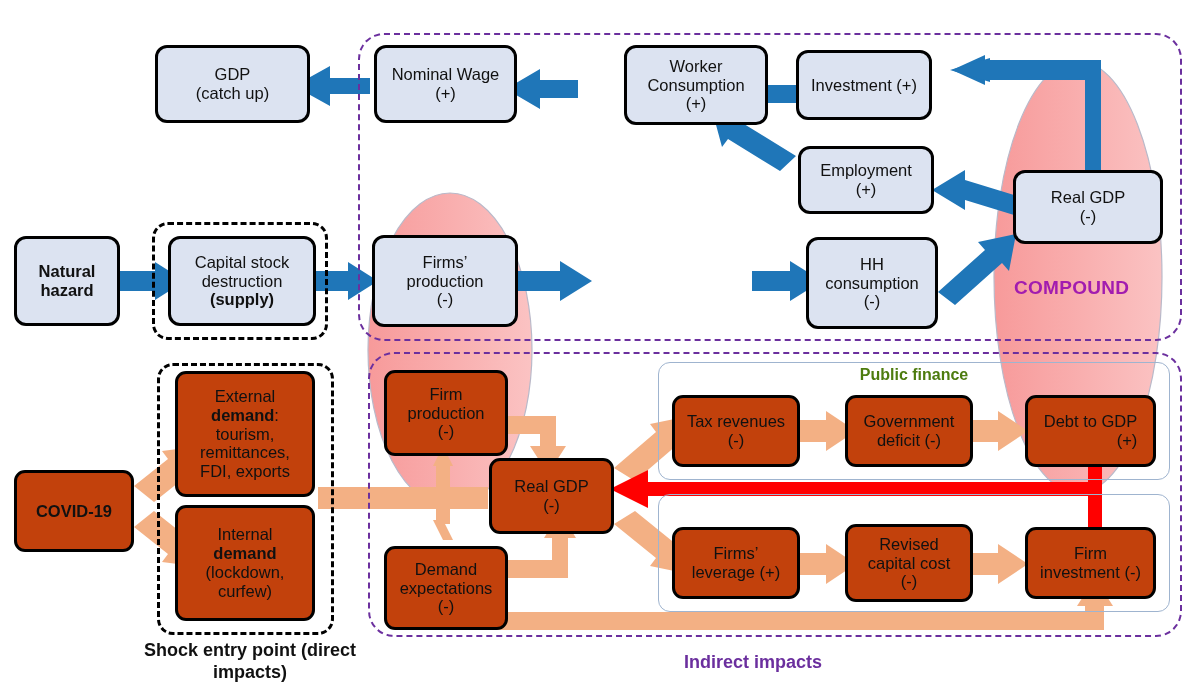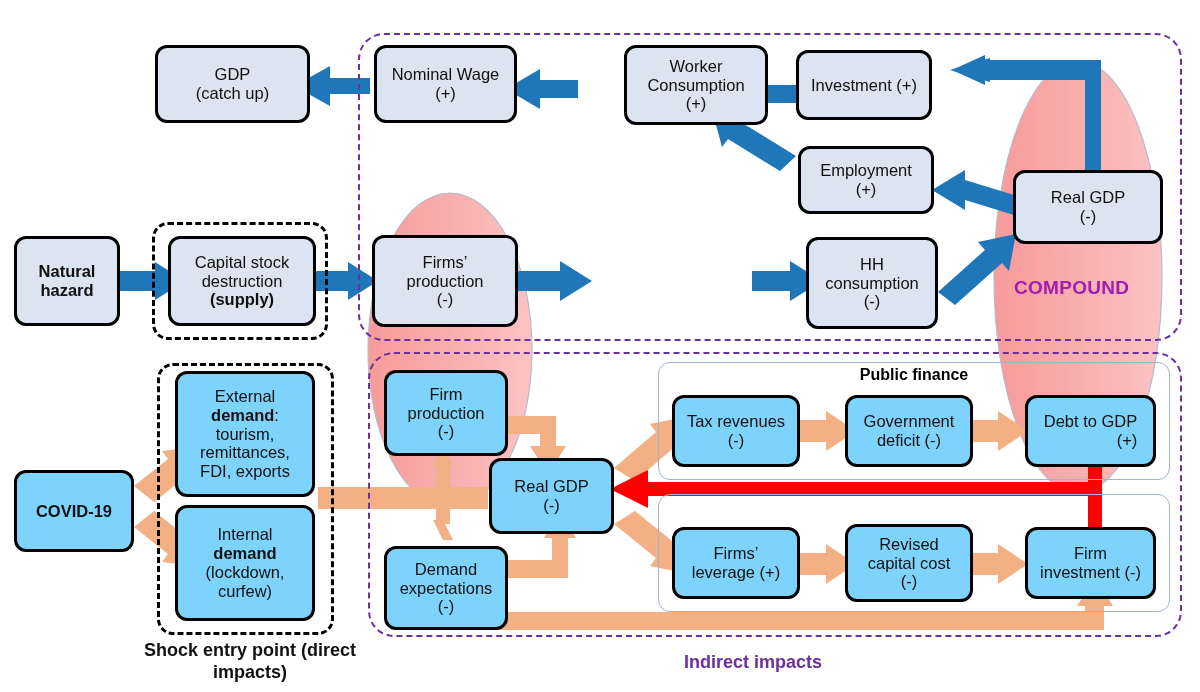--- a/index.html
+++ b/index.html
@@ -3,27 +3,27 @@
 <meta charset="utf-8">
 <style>
   html,body{margin:0;padding:0;background:#ffffff;}
   body{font-family:"Liberation Sans", sans-serif;}
   #stage{position:relative;width:1200px;height:692px;overflow:hidden;background:#fff;}
   #svg-layer{position:absolute;left:0;top:0;width:1200px;height:692px;}
   .node{position:absolute;box-sizing:border-box;border:3px solid #000;border-radius:12px;
         display:flex;align-items:center;justify-content:center;text-align:center;
         font-size:16.5px;line-height:1.15;color:#111;padding:2px 4px;z-index:5;}
   .node.blue{background:#dce3f1;}
-  .node.peach{background:#7dd3fc;}
+  .node.peach{background:#c2410c;border-radius:11px;}
   .node b{font-weight:bold;}
   .node .ln{display:block;}
   .dashgroup{position:absolute;box-sizing:border-box;border:3px dashed #000;border-radius:16px;z-index:3;}
   .purplegroup{position:absolute;box-sizing:border-box;border:2.5px dashed #6b2f9e;border-radius:26px;z-index:4;background:transparent;}
   .finbox{position:absolute;box-sizing:border-box;border:1.2px solid #9fb4cf;border-radius:12px;background:transparent;z-index:4;}
-  .finlabel{position:absolute;font-weight:bold;font-size:16px;color:#000000;z-index:6;text-align:center;}
+  .finlabel{position:absolute;font-weight:bold;font-size:16px;color:#4d7c0f;z-index:6;text-align:center;}
   .caption{position:absolute;font-weight:bold;font-size:18px;color:#111;text-align:center;z-index:8;line-height:1.2;}
   .compound{position:absolute;font-weight:bold;font-size:19px;color:#a21caf;z-index:6;letter-spacing:.3px;}
   .indirect{position:absolute;font-weight:bold;font-size:18px;color:#6b2f9e;z-index:8;}
 </style>
 </head>
 <body>
 
 <div id="stage">
 
   <svg id="svg-layer" viewBox="0 0 1200 692">

